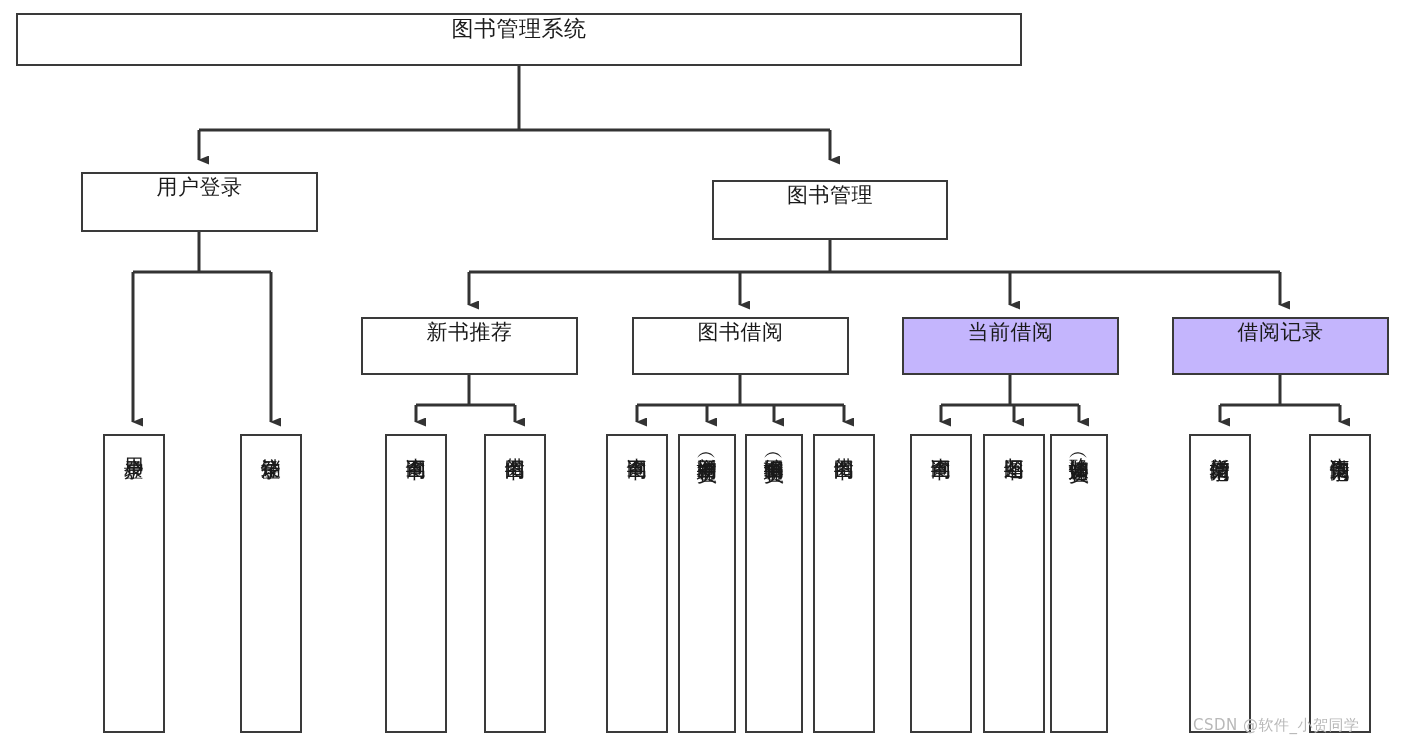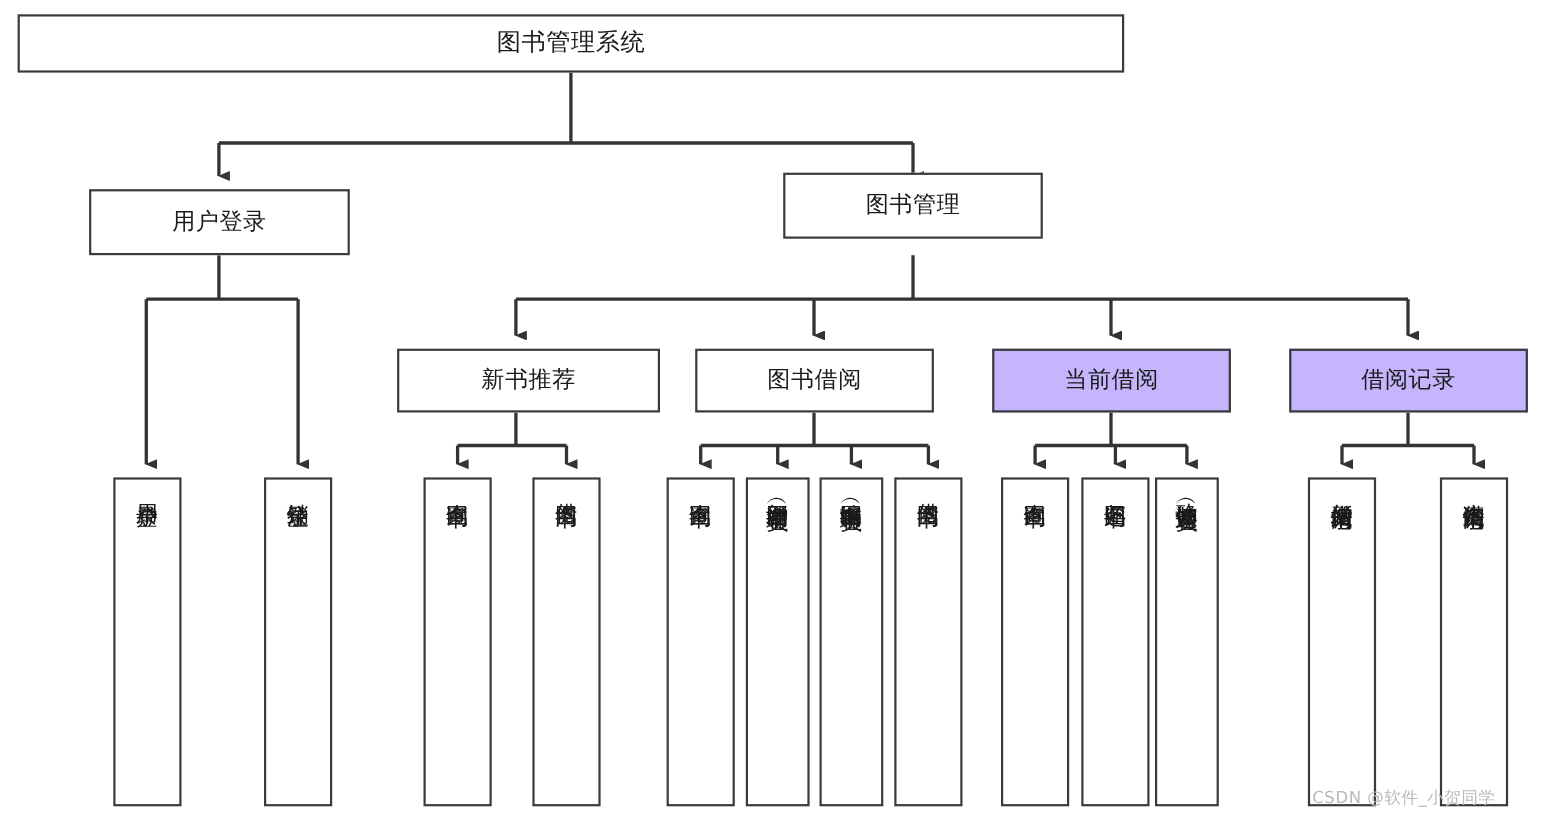--- a/index.html
+++ b/index.html
@@ -25,21 +25,21 @@
     width: 1405px;
     height: 747px;
     pointer-events: none;
   }
   .node {
     position: absolute;
     box-sizing: border-box;
     background: #ffffff;
     border: 2px solid #3a3a3a;
     display: flex;
-    align-items: center;
+    align-items: flex-start;
     justify-content: center;
     color: #1a1a1a;
   }
   .node-h {
     font-size: 21px;
     line-height: 1.1;
     letter-spacing: 0.5px;
     padding: 2px 6px;
     white-space: nowrap;
   }
@@ -123,25 +123,25 @@
     </g>
   </svg>
 
   <div class="node node-h node-root" style="left: 16px; top: 13px; width: 1006px; height: 53px; border-color: rgb(58, 58, 58); background: rgb(255, 255, 255); color: rgb(26, 26, 26);">
     <span>图书管理系统</span>
   </div>
 
   <div class="node node-h" style="left: 81px; top: 172px; width: 237px; height: 60px; border-color: rgb(58, 58, 58); background: rgb(255, 255, 255); color: rgb(26, 26, 26);">
     <span>用户登录</span>
   </div>
-  <div class="node node-h" style="left: 712px; top: 157px; width: 236px; height: 60px; border-color: rgb(58, 58, 58); background: rgb(255, 255, 255); color: rgb(26, 26, 26);">
+  <div class="node node-h" style="left: 712px; top: 180px; width: 236px; height: 60px; border-color: rgb(58, 58, 58); background: rgb(255, 255, 255); color: rgb(26, 26, 26);">
     <span>图书管理</span>
   </div>
 
-  <div class="node node-h" style="left: 361px; top: 317px; width: 239px; height: 58px; border-color: rgb(58, 58, 58); background: rgb(255, 255, 255); color: rgb(26, 26, 26);">
+  <div class="node node-h" style="left: 361px; top: 317px; width: 217px; height: 58px; border-color: rgb(58, 58, 58); background: rgb(255, 255, 255); color: rgb(26, 26, 26);">
     <span>新书推荐</span>
   </div>
   <div class="node node-h" style="left: 632px; top: 317px; width: 217px; height: 58px; border-color: rgb(58, 58, 58); background: rgb(255, 255, 255); color: rgb(26, 26, 26);">
     <span>图书借阅</span>
   </div>
   <div class="node node-h" style="left: 902px; top: 317px; width: 217px; height: 58px; border-color: rgb(58, 58, 58); background: #c4b5fd; color: rgb(26, 26, 26);">
     <span>当前借阅</span>
   </div>
   <div class="node node-h" style="left: 1172px; top: 317px; width: 217px; height: 58px; border-color: rgb(58, 58, 58); background: #c4b5fd; color: rgb(26, 26, 26);">
     <span>借阅记录</span>

